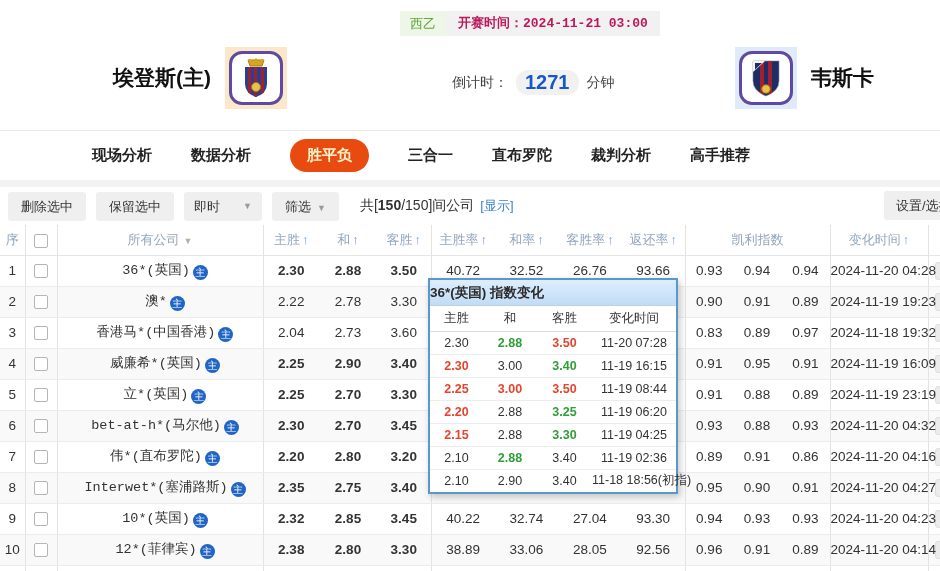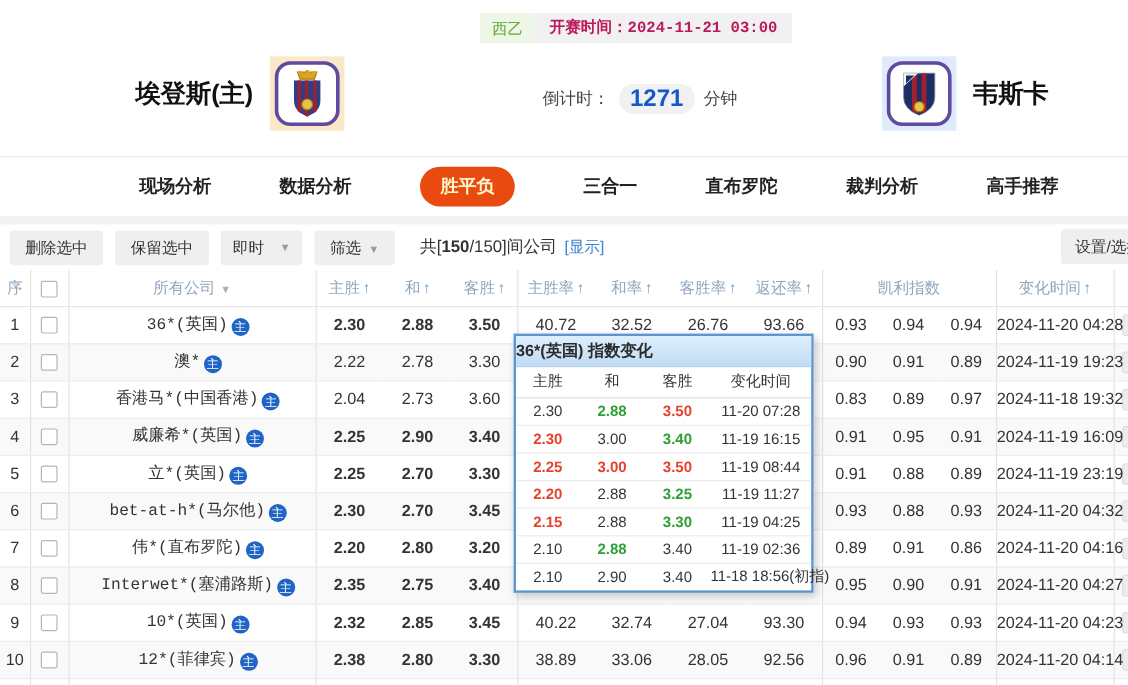--- a/index.html
+++ b/index.html
@@ -18,29 +18,29 @@
   .team-name { font-size:21px; font-weight:bold; color:#111; white-space:nowrap; }
   .logo-box { width:62px; height:62px; display:flex; align-items:center; justify-content:center; }
   .logo-box.home-bg { background:#fbe8c8; }
   .logo-box.away-bg { background:#dfeafa; }
   .crest { width:54px; height:54px; background:#fff; border:3px solid #5e4a9e; border-radius:13px;
            display:flex; align-items:center; justify-content:center; }
   .countdown { position:absolute; left:452px; top:70px; display:flex; align-items:center; font-size:14px; color:#444; }
   .countdown-value { background:#f1f1f1; color:#1658c9; font-size:20px; font-weight:bold; padding:1px 9px; margin:0 8px;border-radius:12px; }
 
   
-  .nav { height:50px; border-top:1px solid #e9e9e9; display:flex; align-items:center; padding-left:116px; gap:57px; }
+  .nav { height:50px; border-top:1px solid #e9e9e9; display:flex; align-items:center; padding-left:92px; gap:39px; }
   .nav-tab { font-size:15px; font-weight:bold; color:#222; cursor:pointer; white-space:nowrap; }
   .nav-tab.active { background:#e84a10; color:#fff6cc; padding:7px 17px; border-radius:17px; }
   .band { height:7px; background:#f3f3f3; }
 
   
   .toolbar { height:38px; display:flex; align-items:center; padding-left:8px; position:relative; font-size:13px; }
   .tbtn { background:#efefef; border-radius:3px; height:29px; line-height:29px; padding:0 13px; color:#333; margin-right:10px; cursor:pointer; white-space:nowrap; }
-  .tbtn.dropdown { display:flex; justify-content:space-between; width:68px; padding:0 10px; }
+  .tbtn.dropdown { display:flex; justify-content:space-between; width:78px; padding:0 10px; }
   .caret { font-size:9px; color:#9a9a9a; margin-left:6px; }
   .count-text { margin-left:11px; font-size:14px; color:#333; }
   .count-text b { font-weight:bold; }
   .show-link { color:#3b82d0; margin-left:6px; cursor:pointer; }
   .settings-btn { position:absolute; left:884px; top:4px; background:#efefef; border-radius:3px; height:29px; line-height:29px; padding:0 12px; color:#333; white-space:nowrap; cursor:pointer; }
 
   
   table.odds { width:940px; border-collapse:collapse; table-layout:fixed; }
   table.odds th { height:30px; font-weight:normal; font-size:13px; color:#92a6bc; text-align:center; background:#fff; border-bottom:1px solid #e6e6e6; white-space:nowrap; }
   table.odds td { height:31px; font-size:13.5px; color:#333; text-align:center; border-bottom:1px solid #ececec; white-space:nowrap; overflow:visible; }
@@ -422,21 +422,21 @@
           <tr>
             <td class="u">2.25</td>
             <td class="u">3.00</td>
             <td class="u">3.50</td>
             <td class="n">11-19 08:44</td>
           </tr>
           <tr>
             <td class="u">2.20</td>
             <td class="n">2.88</td>
             <td class="d">3.25</td>
-            <td class="n">11-19 11:27</td>
+            <td class="n">11-19 06:20</td>
           </tr>
           <tr>
             <td class="u">2.15</td>
             <td class="n">2.88</td>
             <td class="d">3.30</td>
             <td class="n">11-19 04:25</td>
           </tr>
           <tr>
             <td class="n">2.10</td>
             <td class="d">2.88</td>

